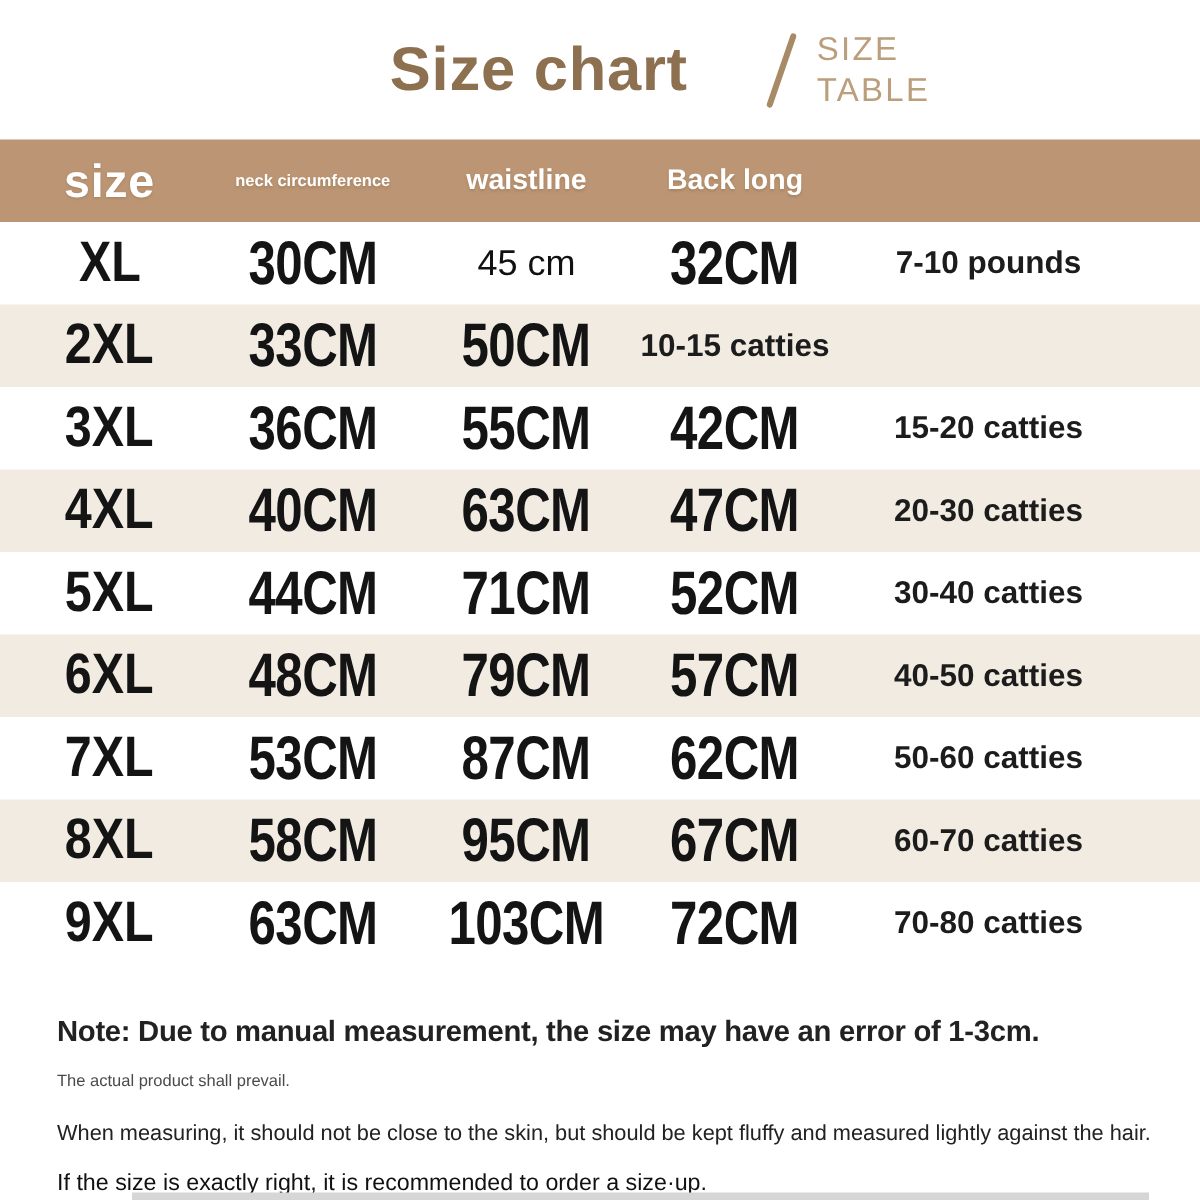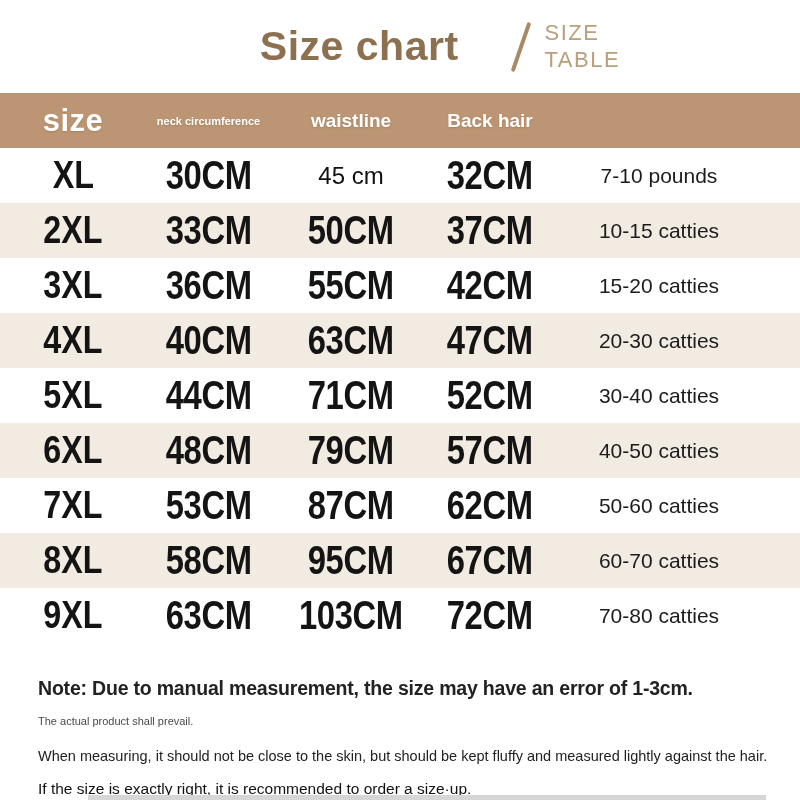--- a/index.html
+++ b/index.html
@@ -90,21 +90,21 @@
     letter-spacing: -0.5px;
     transform: scaleX(0.8);
   }
   .smallcm {
     font-size: 24px;
     font-weight: 400;
     color: #111111;
   }
   .wt {
     font-size: 21px;
-    font-weight: 400;
+    font-weight: 700;
     color: #1c1c1c;
   }
 
   
   .notes { padding: 34px 30px 0 38px; }
   .note-main {
     font-size: 19.5px;
     font-weight: 600;
     color: #222222;
     letter-spacing: -0.2px;
@@ -148,21 +148,21 @@
       <span>TABLE</span>
     </span>
   </div>
 </div>
 
 <div class="size-table">
   <div class="thead">
     <div class="hcell size-h">size</div>
     <div class="hcell neck-h">neck circumference</div>
     <div class="hcell">waistline</div>
-    <div class="hcell">Back hair</div>
+    <div class="hcell">Back long</div>
     <div class="hcell"></div>
   </div>
   <div id="tbody">
       <div class="trow">
         <div class="tcell">
           <span class="cellval sz">XL</span>
         </div>
         <div class="tcell">
           <span class="cellval cm">30CM</span>
         </div>
@@ -179,23 +179,20 @@
       </div>
       <div class="trow alt">
         <div class="tcell">
           <span class="cellval sz">2XL</span>
         </div>
         <div class="tcell">
           <span class="cellval cm">33CM</span>
         </div>
         <div class="tcell">
           <span class="cellval cm">50CM</span>
-        </div>
-        <div class="tcell">
-          <span class="cellval cm">37CM</span>
         </div>
         <div class="tcell">
           <span class="cellval wt">10-15 catties</span>
         </div>
         <div class="tcell"></div>
       </div>
       <div class="trow">
         <div class="tcell">
           <span class="cellval sz">3XL</span>
         </div>

